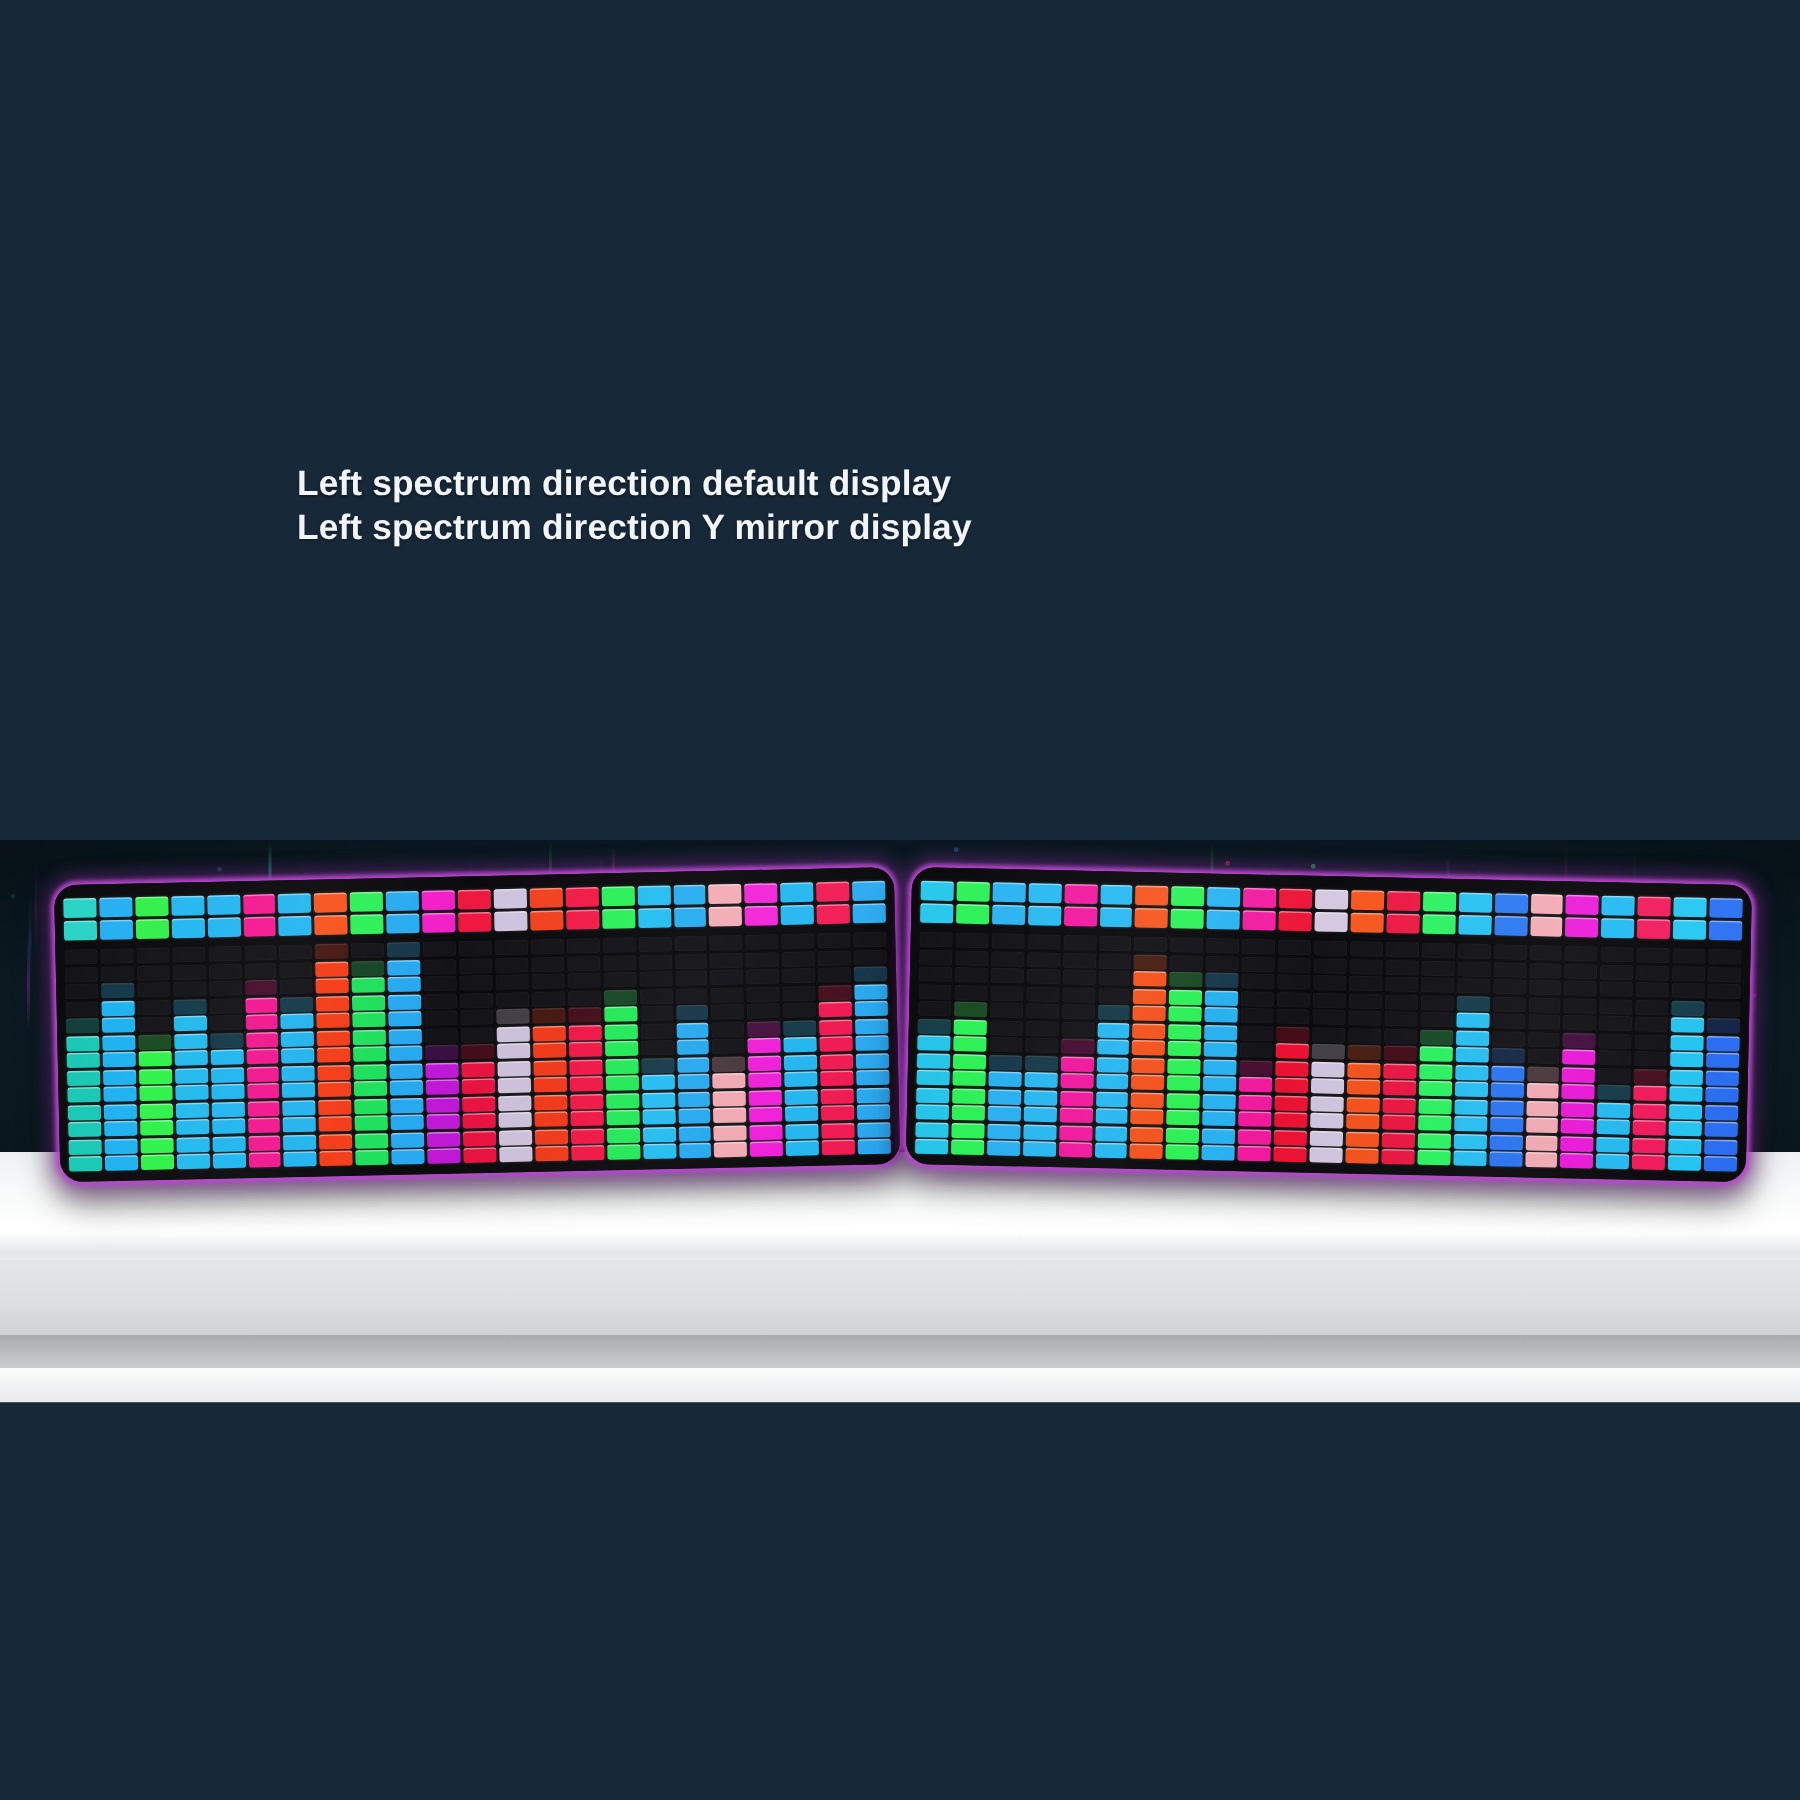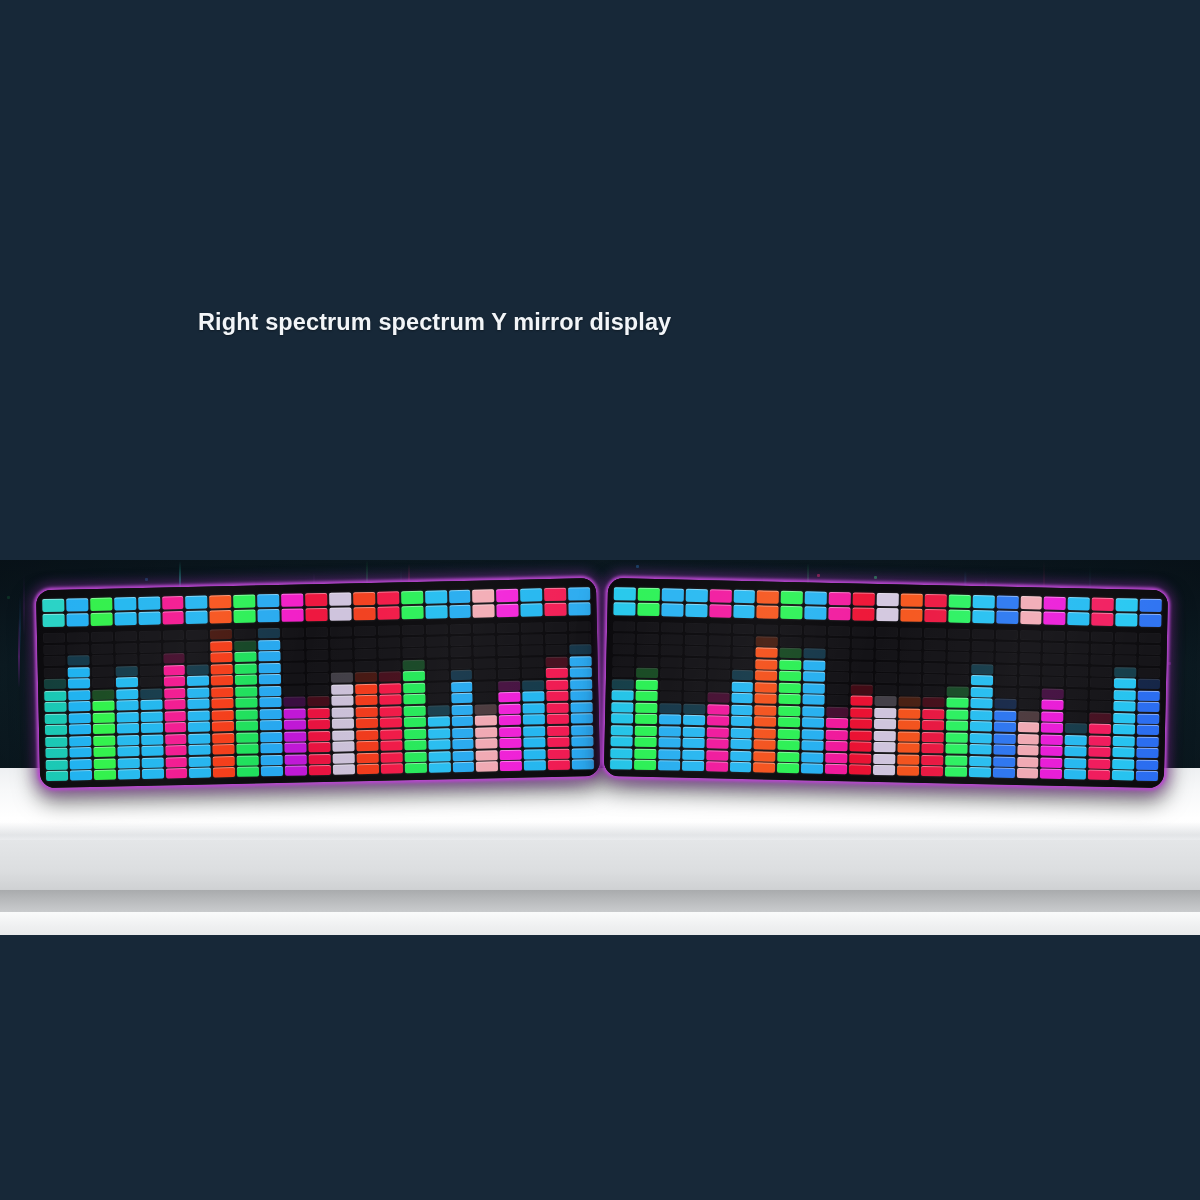--- a/index.html
+++ b/index.html
@@ -215,21 +215,22 @@
   }
   #refl-left  { left: 60px;  width: 520px; }
   #refl-right { left: 624px; width: 520px; }
 </style>
 </head>
 <body>
 
 <div id="stage">
 
   <div class="headline">
-    <span class="ln">Right spectrum spectrum Y mirror display</span>
+    <span class="ln">Left spectrum direction default display</span>
+    <span class="ln">Left spectrum direction Y mirror display</span>
   </div>
 
   <div id="scene">
 
     <div class="backdrop"></div>
     <div id="streak-layer">
         <div class="streak" style="left: 966px; top: 51px; height: 114px; background: linear-gradient(rgba(255, 255, 255, 0) 0%, rgb(240, 48, 106) 55%, rgba(255, 255, 255, 0) 100%); opacity: 0.28;"></div>
         <div class="streak" style="left: 847px; top: 28px; height: 52px; background: linear-gradient(rgba(255, 255, 255, 0) 0%, rgb(40, 224, 106) 55%, rgba(255, 255, 255, 0) 100%); opacity: 0.53;"></div>
         <div class="streak" style="left: 904px; top: 45px; height: 99px; background: linear-gradient(rgba(255, 255, 255, 0) 0%, rgb(196, 61, 240) 55%, rgba(255, 255, 255, 0) 100%); opacity: 0.3;"></div>
         <div class="streak" style="left: 985px; top: 18px; height: 31px; background: linear-gradient(rgba(255, 255, 255, 0) 0%, rgb(42, 156, 240) 55%, rgba(255, 255, 255, 0) 100%); opacity: 0.49;"></div>

